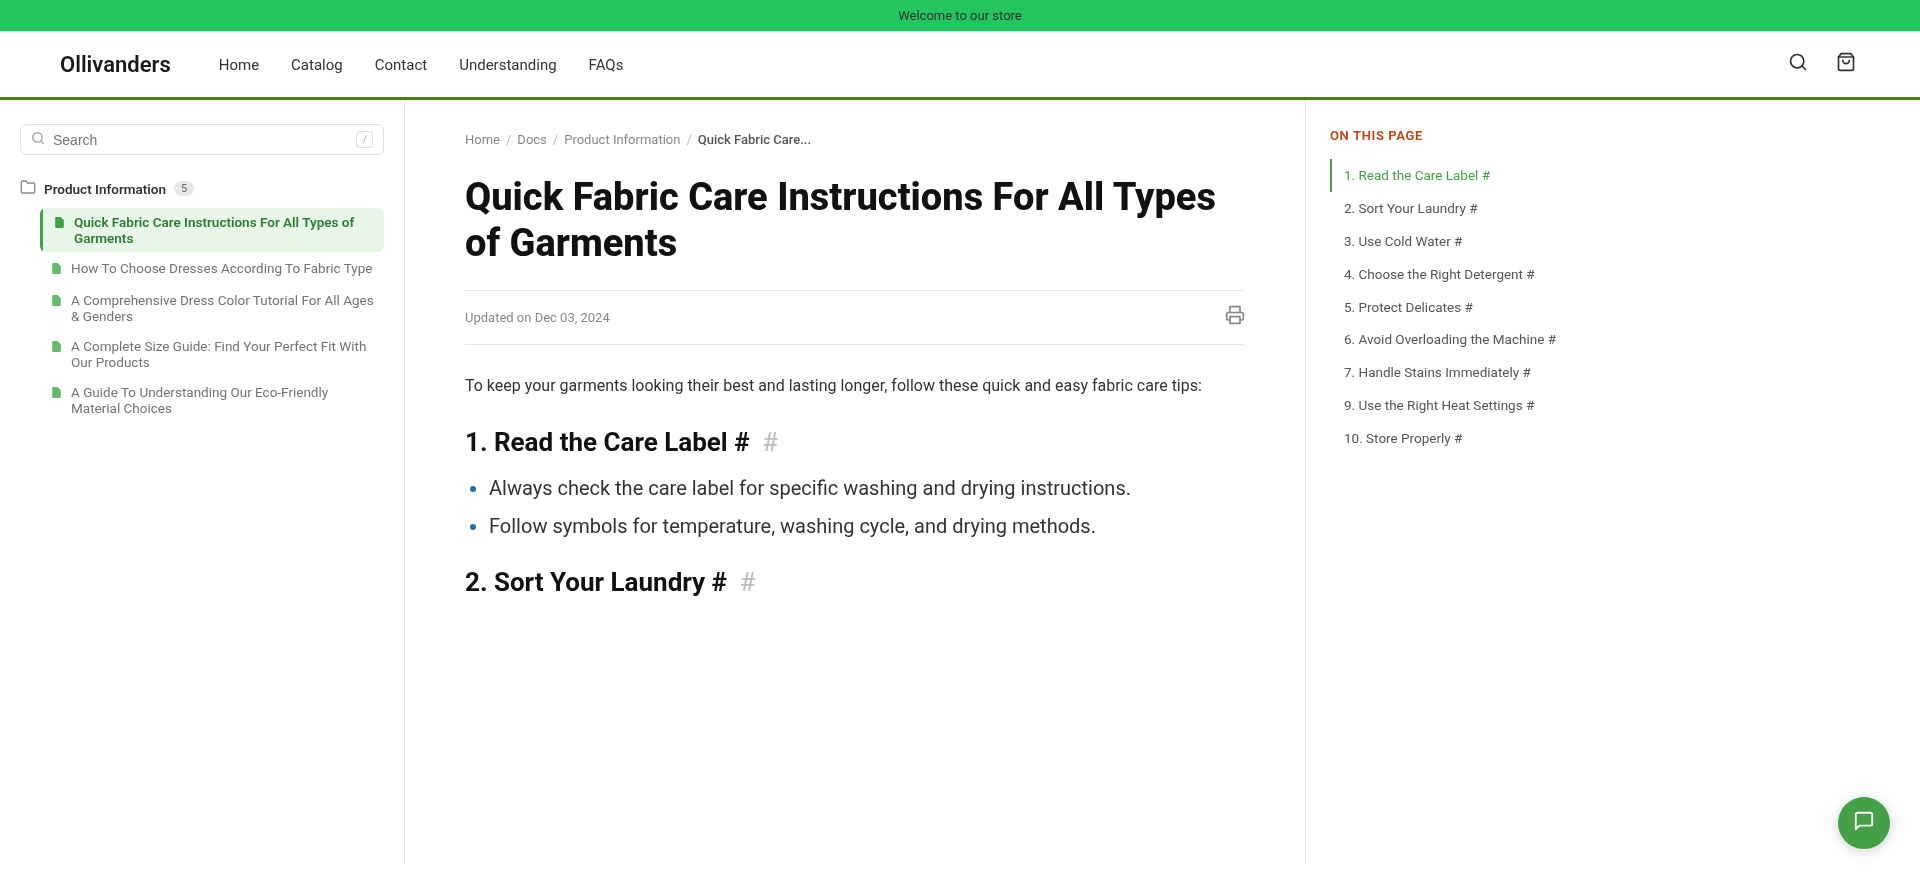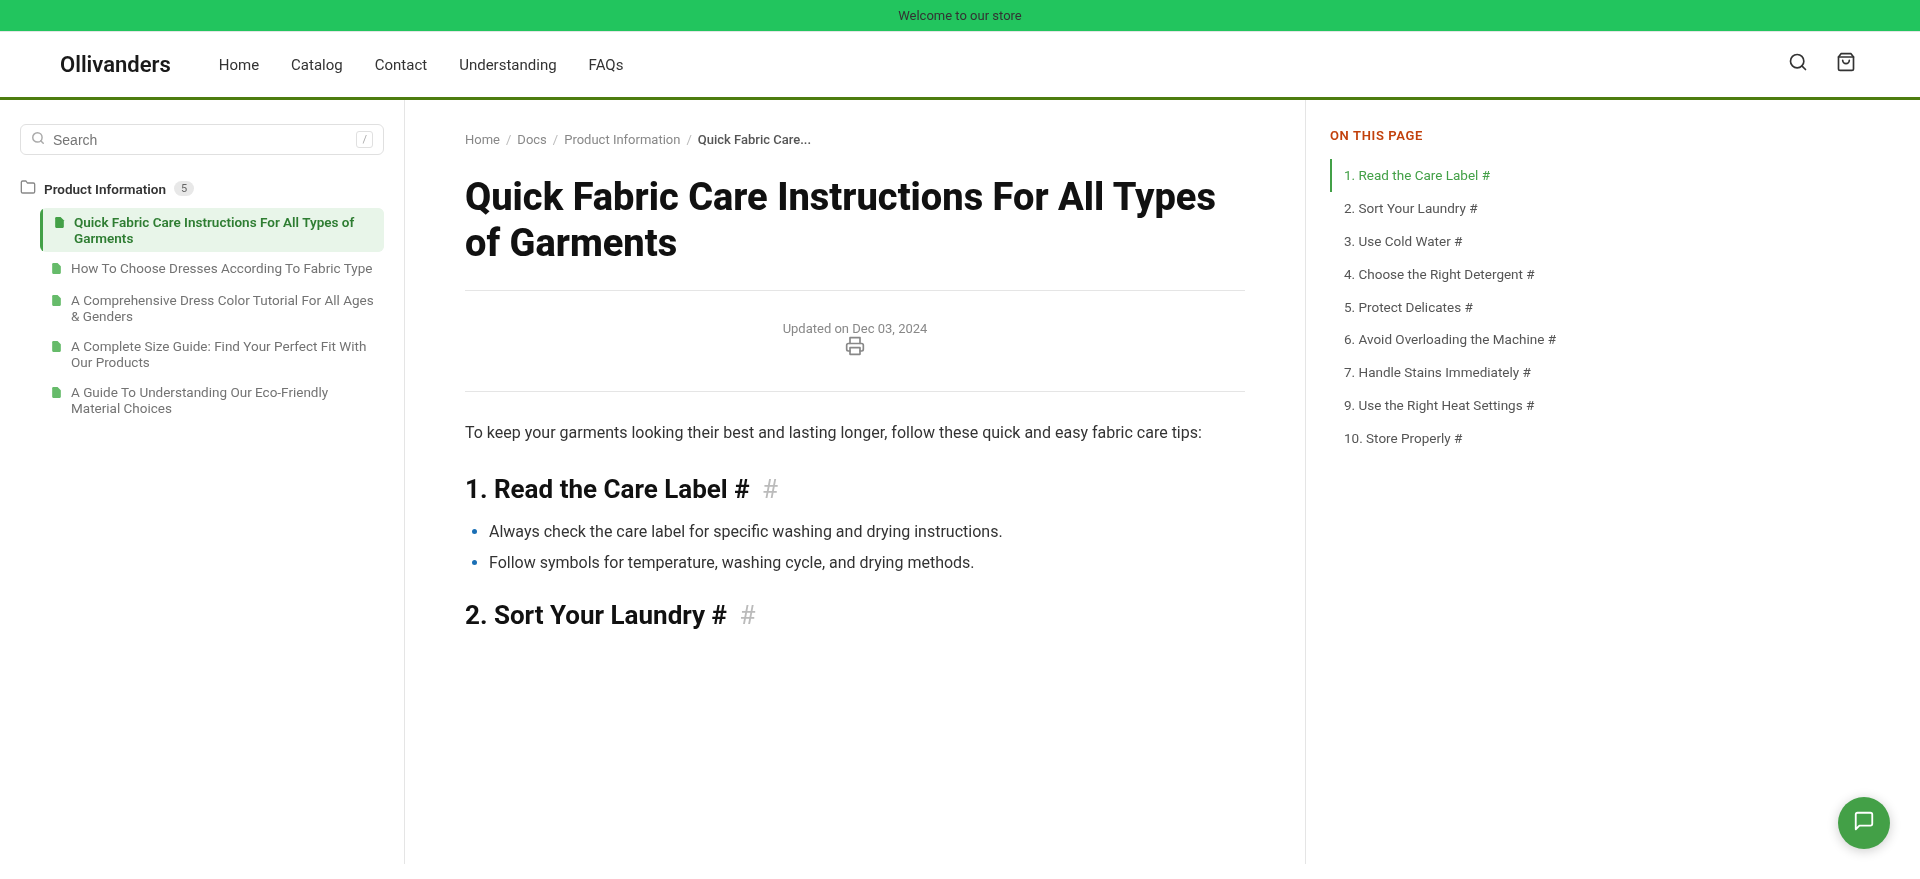--- a/index.html
+++ b/index.html
@@ -181,23 +181,22 @@
       line-height: 1.2;
       color: #111;
       margin-bottom: 24px;
     }
     .article-meta {
       display: flex;
       align-items: center;
       justify-content: space-between;
       border-top: 1px solid #e5e5e5;
       border-bottom: 1px solid #e5e5e5;
-      padding: 30px 0;
+      padding: 14px 0;
       margin-bottom: 28px;
-      flex-direction: column;
     }
     .article-date {
       font-size: 13px;
       color: #888;
     }
     .print-btn {
       background: none;
       border: none;
       cursor: pointer;
       color: #888;
@@ -219,21 +218,21 @@
       color: #bbb;
       font-weight: 400;
       margin-left: 6px;
     }
     .article-list {
       list-style: disc;
       padding-left: 24px;
       margin-bottom: 24px;
     }
     .article-list li {
-      font-size: 16px;
+      font-size: 20px;
       color: #1a6fb5;
       line-height: 1.7;
       margin-bottom: 4px;
     }
     .article-list li span {
       color: #333;
     }
 
     
     .toc-sidebar {

